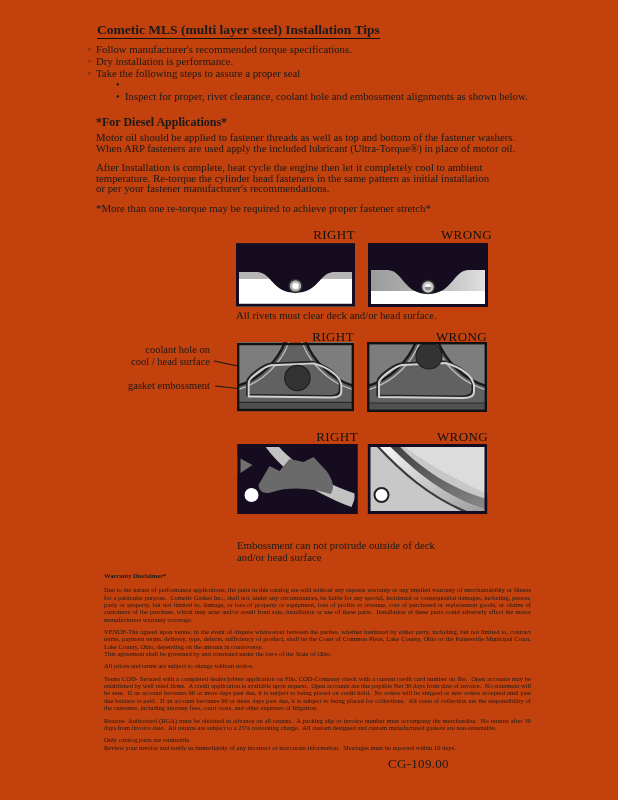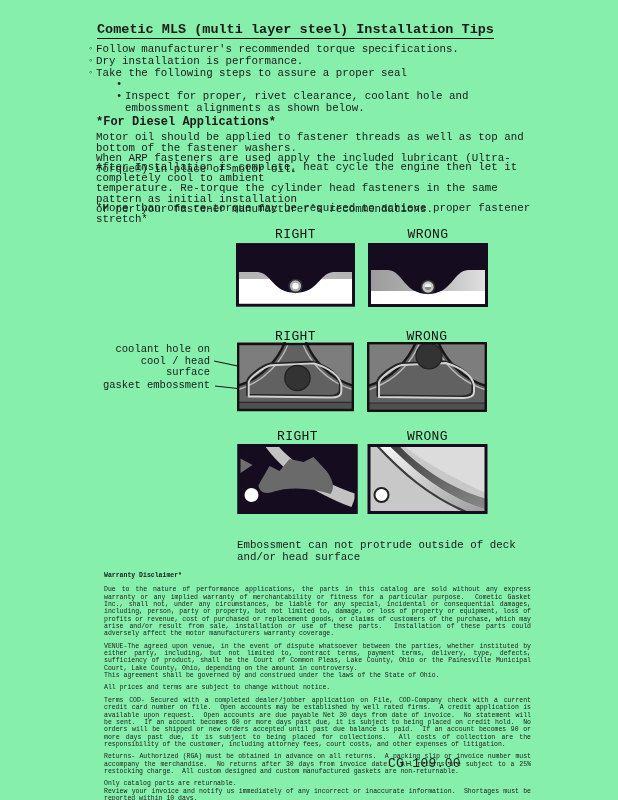--- a/index.html
+++ b/index.html
@@ -1,38 +1,38 @@
 <!DOCTYPE html>
 <html><head>
 <meta charset="utf-8">
 <style>
   html,body{margin:0;padding:0;background:#e8e8e8;}
   .page{
-    position:relative;width:618px;height:800px;background:#86efac;
-    font-family:Liberation Mono, monospace;color:#1a1a1a;overflow:hidden;
+    position:relative;width:618px;height:800px;background:#c2410c;
+    font-family:Liberation Serif, serif;color:#1a1a1a;overflow:hidden;
   }
   .abs{position:absolute;}
   .pre{white-space:pre-wrap;}
   
   .title{left:97px;top:22px;font-size:13.5px;font-weight:bold;}
   .title span{border-bottom:1.5px solid #111;padding-bottom:1px;}
   
   .tips{left:88px;top:44px;width:440px;font-size:10.8px;line-height:11.8px;}
   .tip-line{display:flex;}
   .marker{width:8px;flex:0 0 8px;font-size:9px;}
   .sub{padding-left:28px;}
   .sub .marker{width:9px;flex:0 0 9px;font-size:10.5px;}
   
   .diesel-h{left:96px;top:115px;font-size:12px;font-weight:bold;}
   .body-p{width:440px;font-size:10.8px;line-height:10.6px;}
   .p1{left:96px;top:132px;}
   .p2{left:96px;top:162px;}
   .note{left:96px;top:203px;}
   
-  .dlabel{font-size:13px;letter-spacing:0.4px;text-align:center;color:#111;}
+  .dlabel{font-size:13px;letter-spacing:0.4px;text-align:right;color:#111;}
   .caption{font-size:10.8px;line-height:11.5px;}
   .panel{display:block;}
   .ann{font-size:10.5px;line-height:11.5px;text-align:right;}
   
   .disc{left:104px;top:572px;width:427px;font-size:6.5px;line-height:7.35px;text-align:justify;}
   .disc-h{font-weight:bold;margin:0 0 7px 0;}
   .disc p{margin:0 0 5px 0;}
   .doc-code{left:388px;top:756px;font-size:13px;letter-spacing:0.3px;}
 </style>
 </head>
@@ -96,20 +96,21 @@
     </defs>
     <rect width="120" height="64" fill="#ffffff"></rect>
     <rect y="27" width="120" height="21" fill="url(#deckg)"></rect>
     <path d="M0,0 H120 V27 H100 C85,28 84,51 60,51 C36,51 35,28 20,27 H0 Z" fill="#150d1f"></path>
     <circle cx="60" cy="44" r="6.5" fill="#c6c6c6" stroke="#2e2e2e" stroke-width="1.6"></circle>
     <circle cx="60" cy="44" r="3.2" fill="#f2f2f2"></circle>
     <path d="M56.8,44 A3.2,3.2 0 0 0 63.2,44 Z" fill="#8a8a8a"></path>
     <rect x="1.5" y="1.5" width="117" height="61" fill="none" stroke="#150d1f" stroke-width="3"></rect>
   </svg>
 
+  <div class="abs caption pre" style="left:236px;top:310px;width:300px;">All rivets must clear deck and/or head surface.</div>
 
   <div class="abs dlabel" style="left:237px;top:329px;width:117px;">RIGHT</div>
   <div class="abs dlabel" style="left:367px;top:329px;width:120px;">WRONG</div>
 
   <div class="abs ann" style="left:100px;top:344px;width:110px;">
     <div>coolant hole on</div>
     <div>cool / head surface</div>
   </div>
   <div class="abs ann" style="left:100px;top:380px;width:110px;">gasket embossment</div>
 

